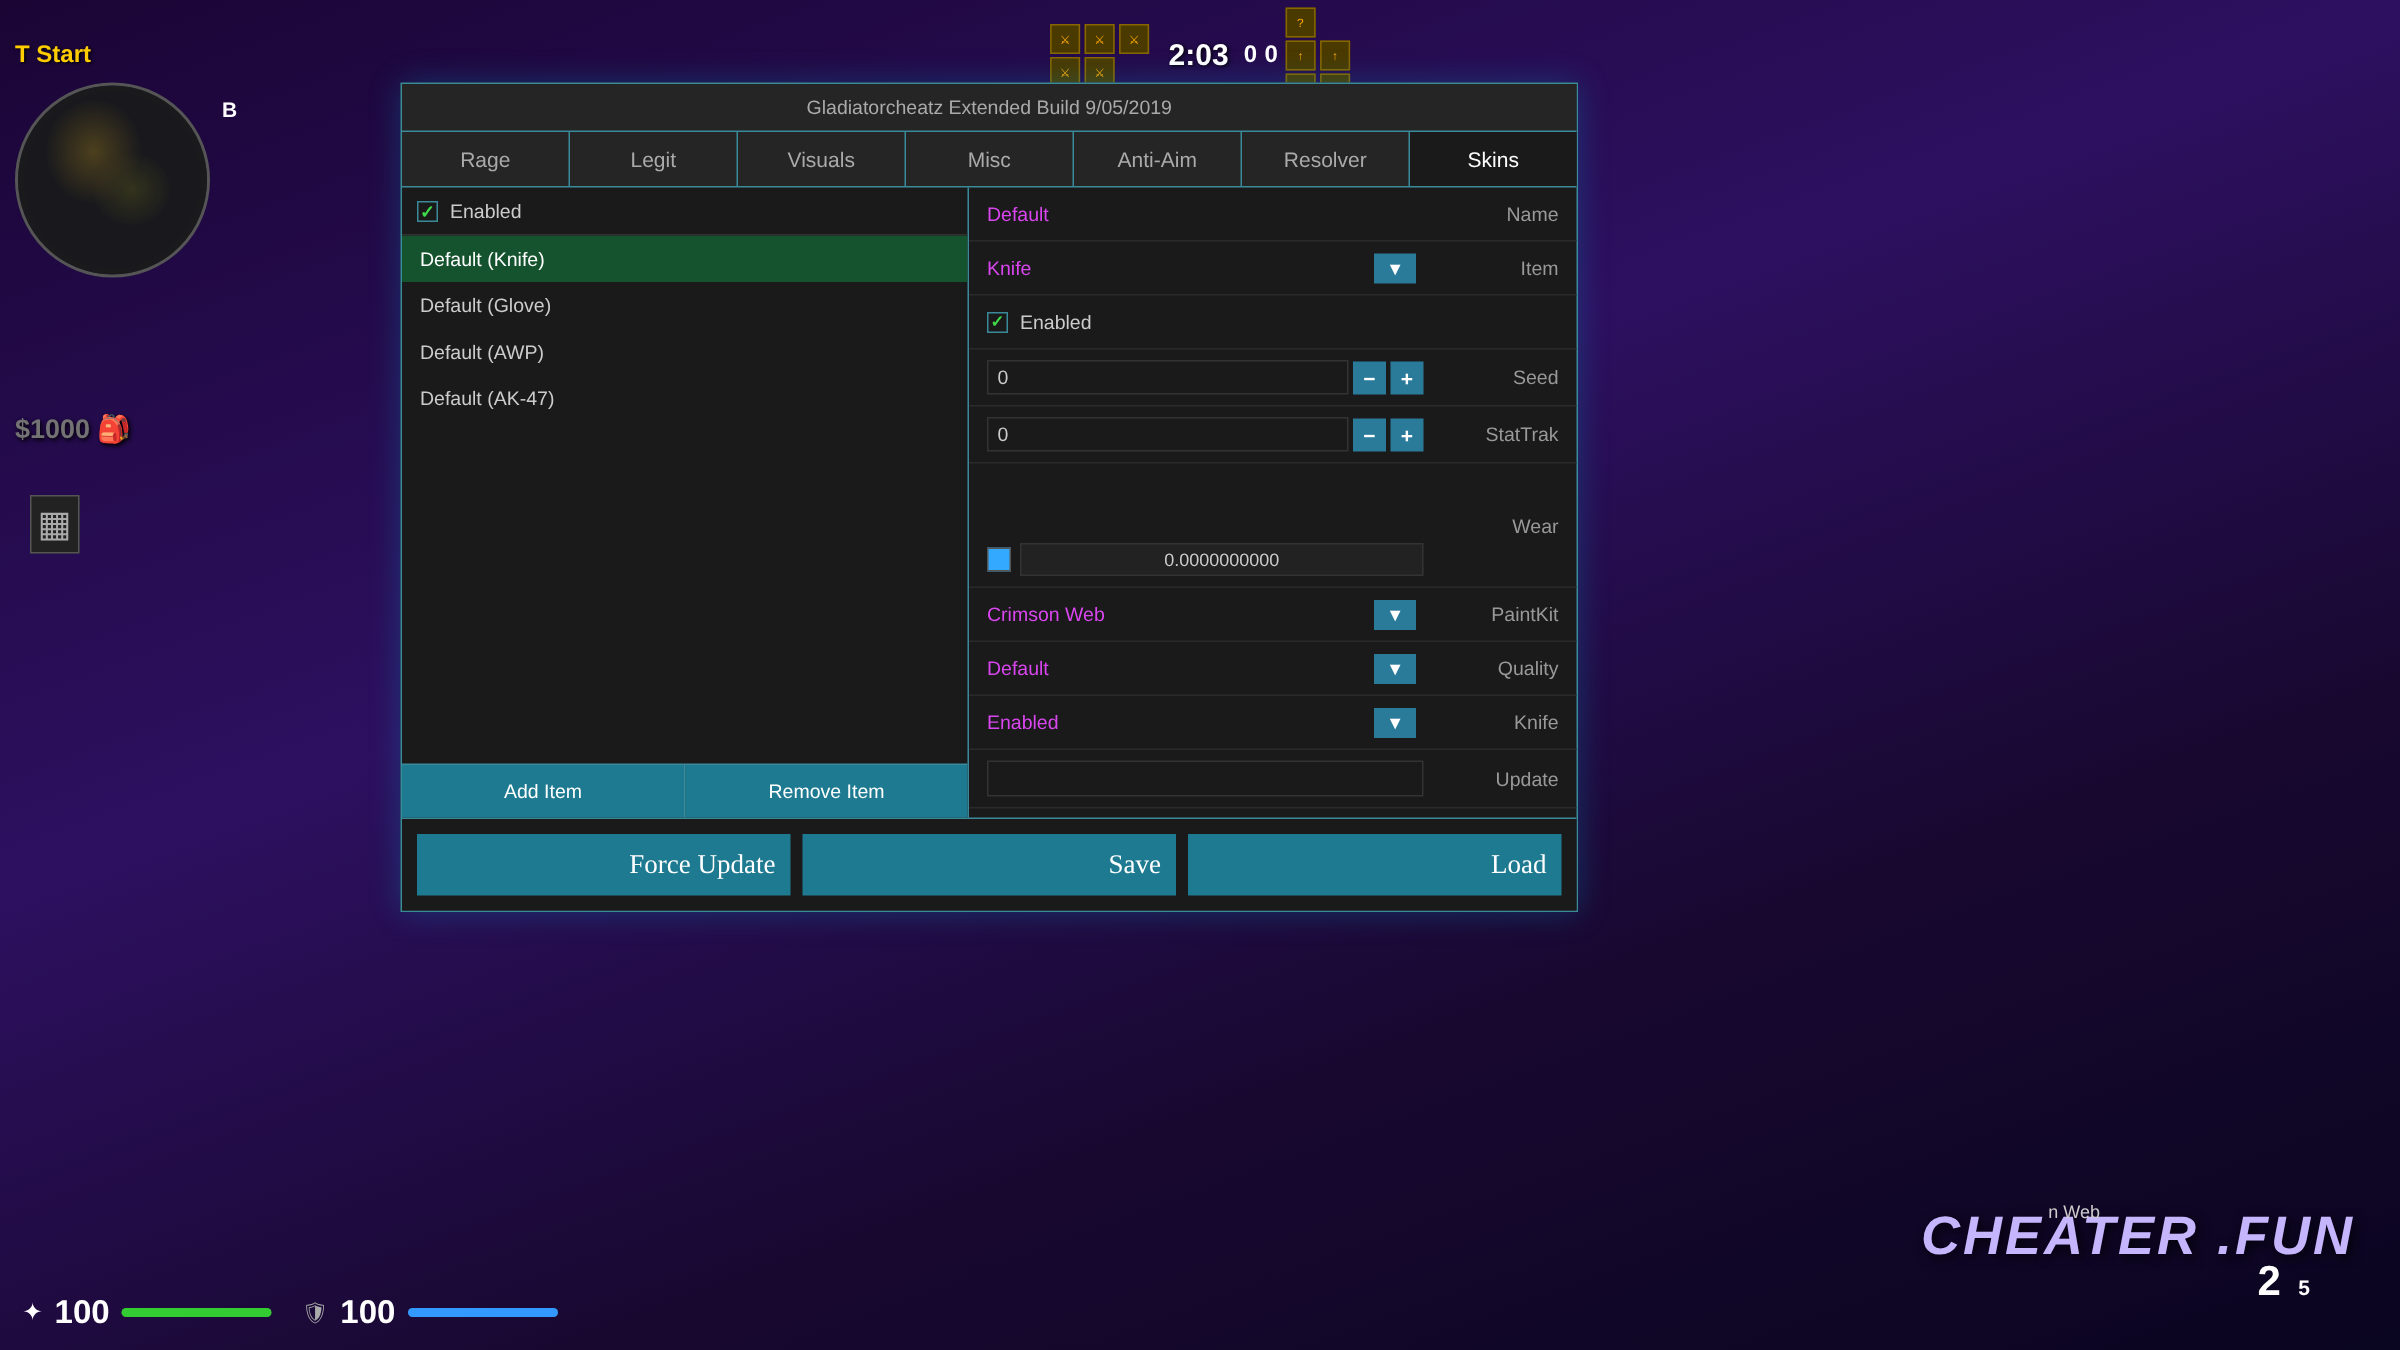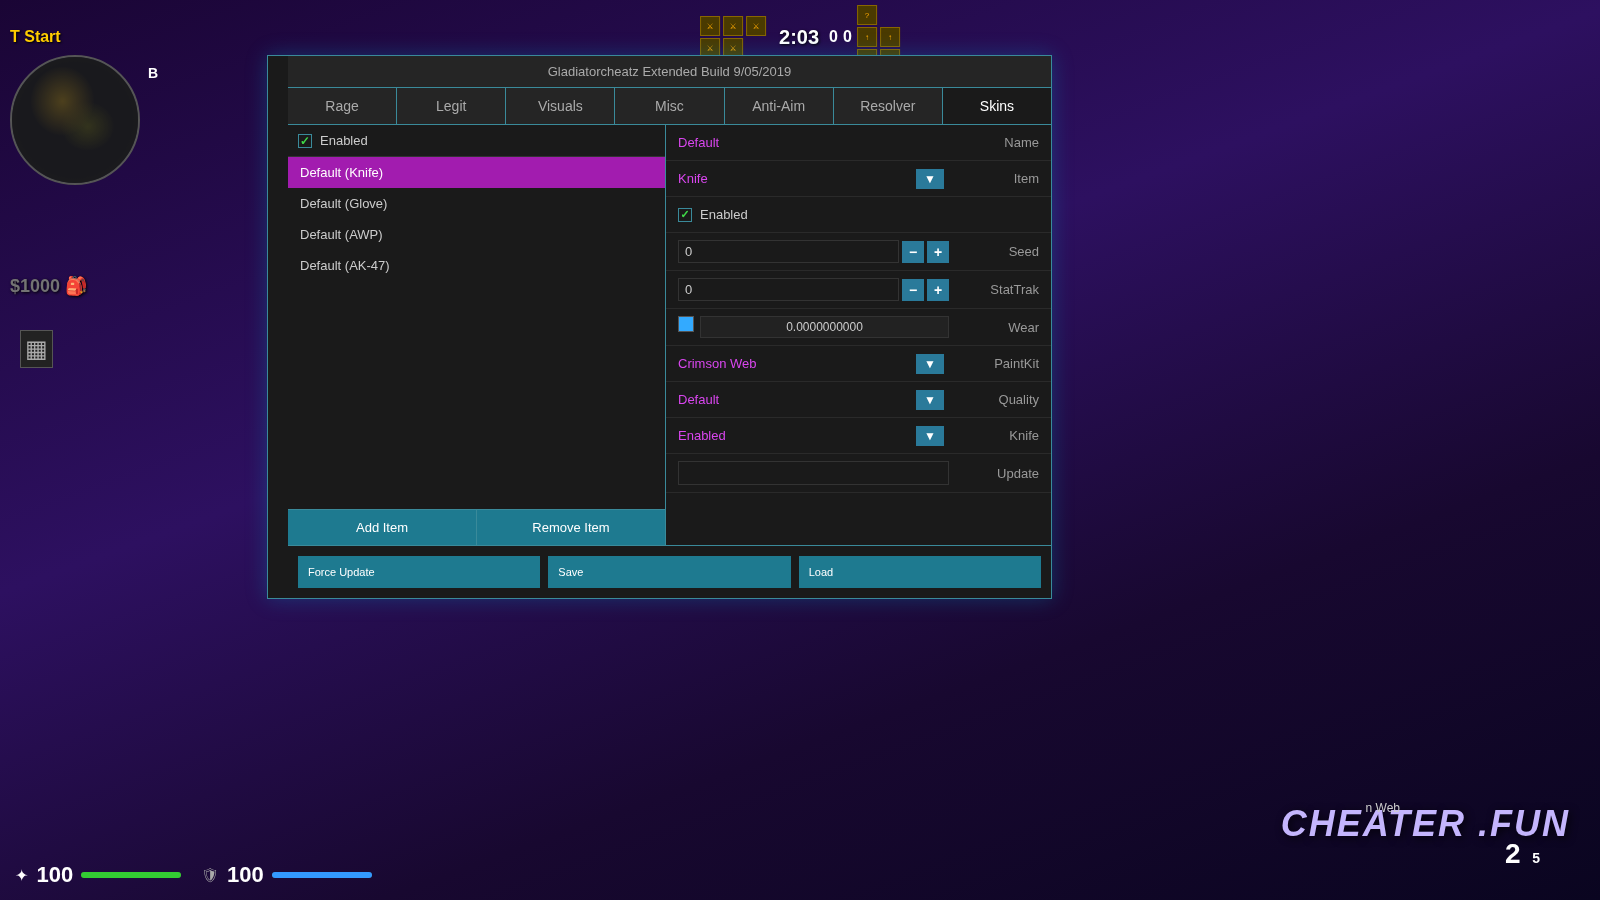--- a/index.html
+++ b/index.html
@@ -230,21 +230,20 @@
 
     
     .dialog {
       position: absolute;
       top: 55px;
       left: 267px;
       width: 785px;
       background: #1a1a1a;
       border: 1px solid #3a8a9a;
       box-shadow: 0 0 20px rgba(0,150,200,0.3);
-      padding-left: 20px;
     }
 
     .dialog-title {
       background: #252525;
       border-bottom: 1px solid #3a8a9a;
       padding: 8px 15px;
       text-align: center;
       color: #aaa;
       font-size: 13px;
     }
@@ -321,21 +320,21 @@
     }
 
     .item-list-item {
       padding: 8px 12px;
       cursor: pointer;
       color: #ccc;
       font-size: 13px;
     }
 
     .item-list-item.selected {
-      background: #a21caf;
+      background: #14532d;
       color: #fff;
     }
 
     .list-buttons {
       display: flex;
       border-top: 1px solid #3a8a9a;
     }
 
     .list-btn {
       flex: 1;
@@ -416,21 +415,23 @@
       font-size: 14px;
       font-weight: bold;
       display: flex;
       align-items: center;
       justify-content: center;
     }
 
     .wear-slider-container {
       flex: 1;
       display: flex;
+      align-items: center;
       gap: 6px;
+      margin-top: 46px;
     }
 
     .wear-color-box {
       width: 16px;
       height: 16px;
       background: #3af;
       border: 1px solid #555;
     }
 
     .wear-value {
@@ -486,22 +487,23 @@
       background: #1a1a1a;
     }
 
     .action-btn {
       flex: 1;
       padding: 10px;
       background: #1e7a90;
       border: none;
       color: #fff;
       cursor: pointer;
-      font-size: 11px;
-      text-align: left;
+      font-size: 18px;
+      text-align: right;
+      font-family: Liberation Serif, serif;
     }
 
     
     .inventory-icon {
       position: absolute;
       top: 330px;
       left: 20px;
       color: #aaa;
       font-size: 24px;
       background: #222;

